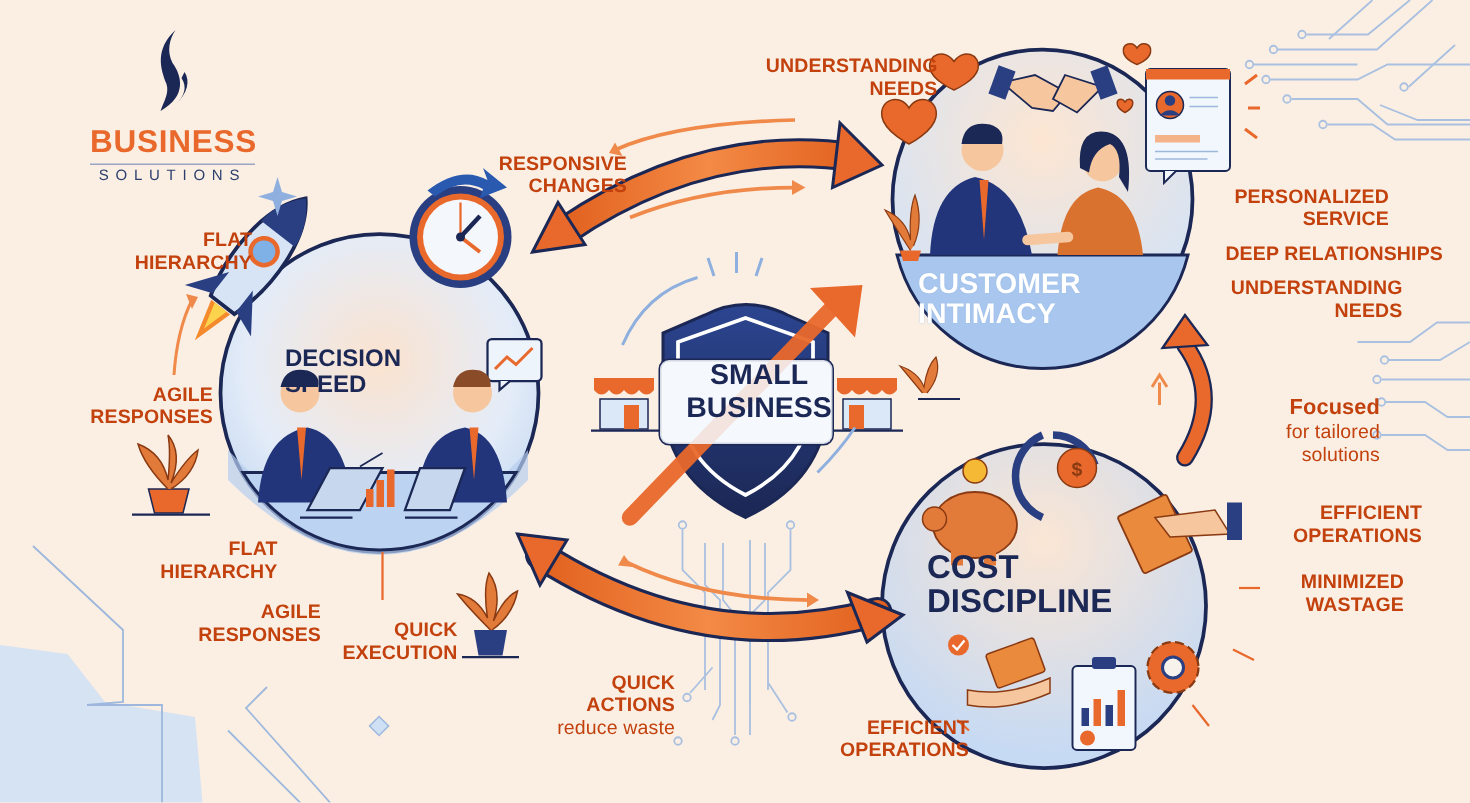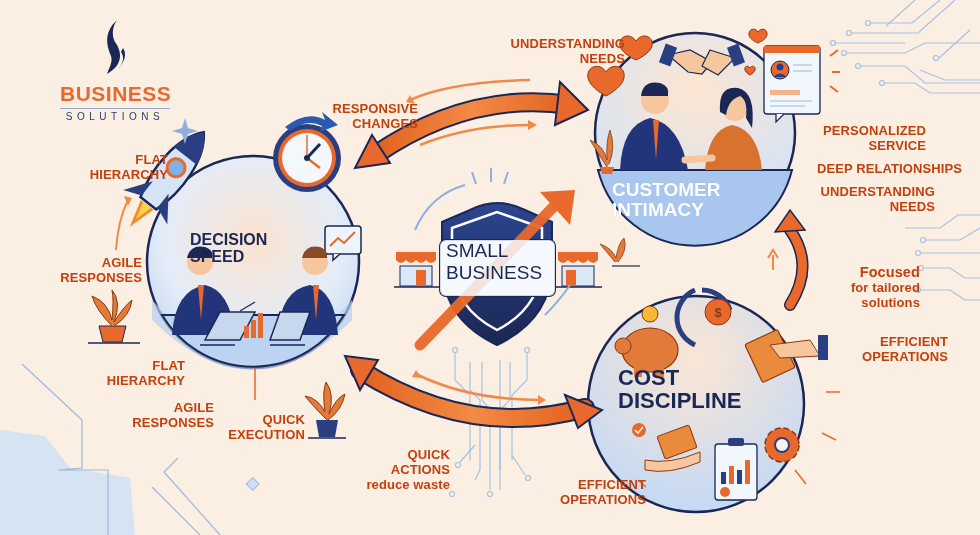--- a/index.html
+++ b/index.html
@@ -17,21 +17,21 @@
     font-weight: 700;
     font-size: 13px;
     line-height: 15px;
     text-align: right;
     color: #c2410c;
     text-transform: uppercase;
     letter-spacing: 0.1px;
     white-space: pre-line;
   }
   .lbl.mixed { text-transform: none; }
-  .lbl .sub { font-weight: 700; text-transform: none; display: block; }
+  .lbl .sub { font-weight: 400; text-transform: none; display: block; }
 
   
   .logo { position: absolute; left: 60px; top: 18px; width: 110px; text-align: center; }
   .logo .brand { font-size: 21px; font-weight: 700; color: #e9692c; letter-spacing: 0.5px; }
   .logo .brand-sub { font-size: 10px; letter-spacing: 4.5px; color: #2c3e6e; border-top: 1px solid #9aa6c4; margin-top: 2px; padding-top: 2px; }
 
   
   .hub-title {
     position: absolute;
     font-weight: 700;
@@ -39,21 +39,21 @@
     line-height: 1.05;
     text-transform: uppercase;
     white-space: pre-line;
   }
   .decision-title { left: 190px; top: 232px; width: 150px; font-size: 16px; color: #1b2754; }
   .customer-title { left: 612px; top: 180px; width: 160px; font-size: 19px; color: #ffffff; text-shadow: 0 0 1px #8fb2e0; }
   .cost-title { left: 618px; top: 366px; width: 150px; font-size: 22px; color: #1b2754; }
 
   .sb-title {
     position: absolute; left: 446px; top: 240px; width: 120px;
-    font-weight: 400; font-size: 19px; line-height: 22px;
+    text-align: center; font-weight: 700; font-size: 19px; line-height: 22px;
     color: #1b2754; text-transform: uppercase; white-space: pre-line;
   }
 </style>
 </head>
 <body>
 
 <div class="stage">
 
   <svg class="bg-svg" width="980" height="535" viewBox="0 0 980 535">
     <defs>
@@ -411,20 +411,22 @@
   <div class="lbl" style="left:802px; top:161px; width:160px;">DEEP RELATIONSHIPS</div>
   <div class="lbl" style="left:805px; top:184px; width:130px;">UNDERSTANDING
 NEEDS</div>
   <div class="lbl mixed" style="left:820px; top:250px; width:100px; font-size:14.5px;">
     <span>Focused</span>
     <span class="sub" style="font-size:13px;">for tailored
 solutions</span>
   </div>
   <div class="lbl" style="left:838px; top:334px; width:110px;">EFFICIENT
 OPERATIONS</div>
+  <div class="lbl" style="left:836px; top:380px; width:100px;">MINIMIZED
+WASTAGE</div>
 
   <div class="lbl" style="left:350px; top:432px; width:100px;">
     <span>QUICK
 ACTIONS</span>
     <span class="sub" style="font-size:13px;">reduce waste</span>
   </div>
   <div class="lbl" style="left:536px; top:477px; width:110px;">EFFICIENT
 OPERATIONS</div>
 
 </div>

